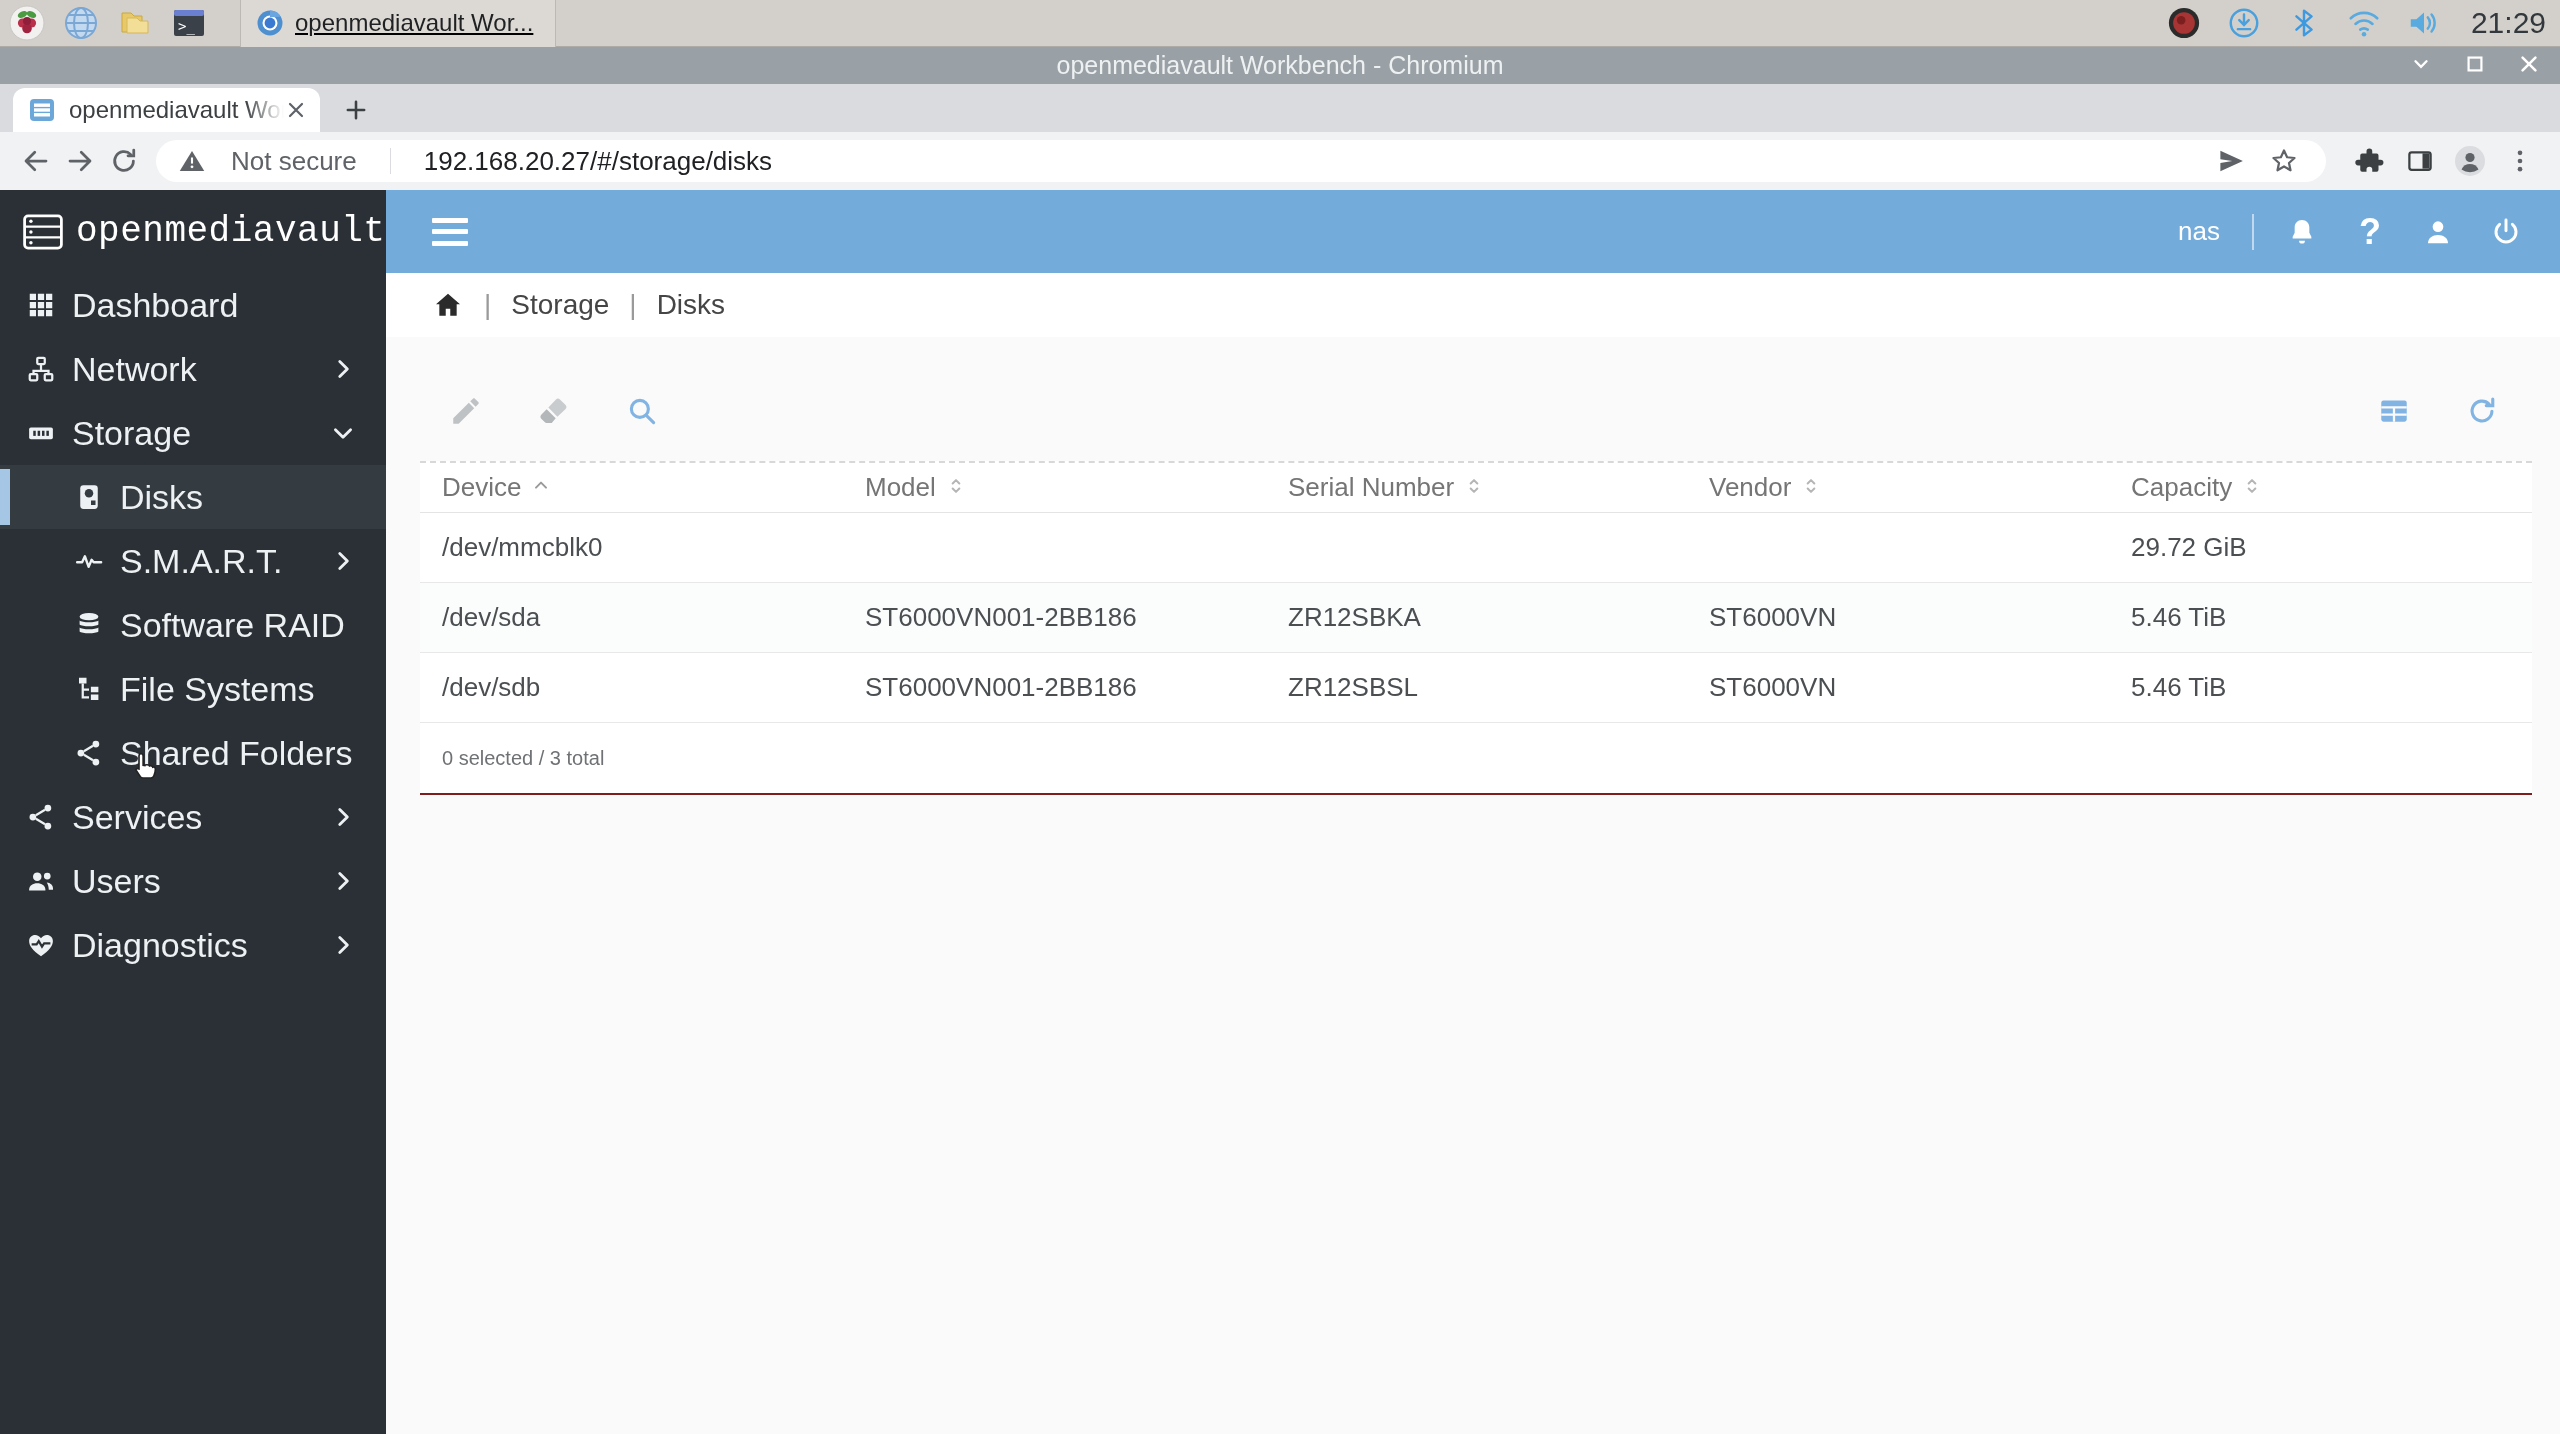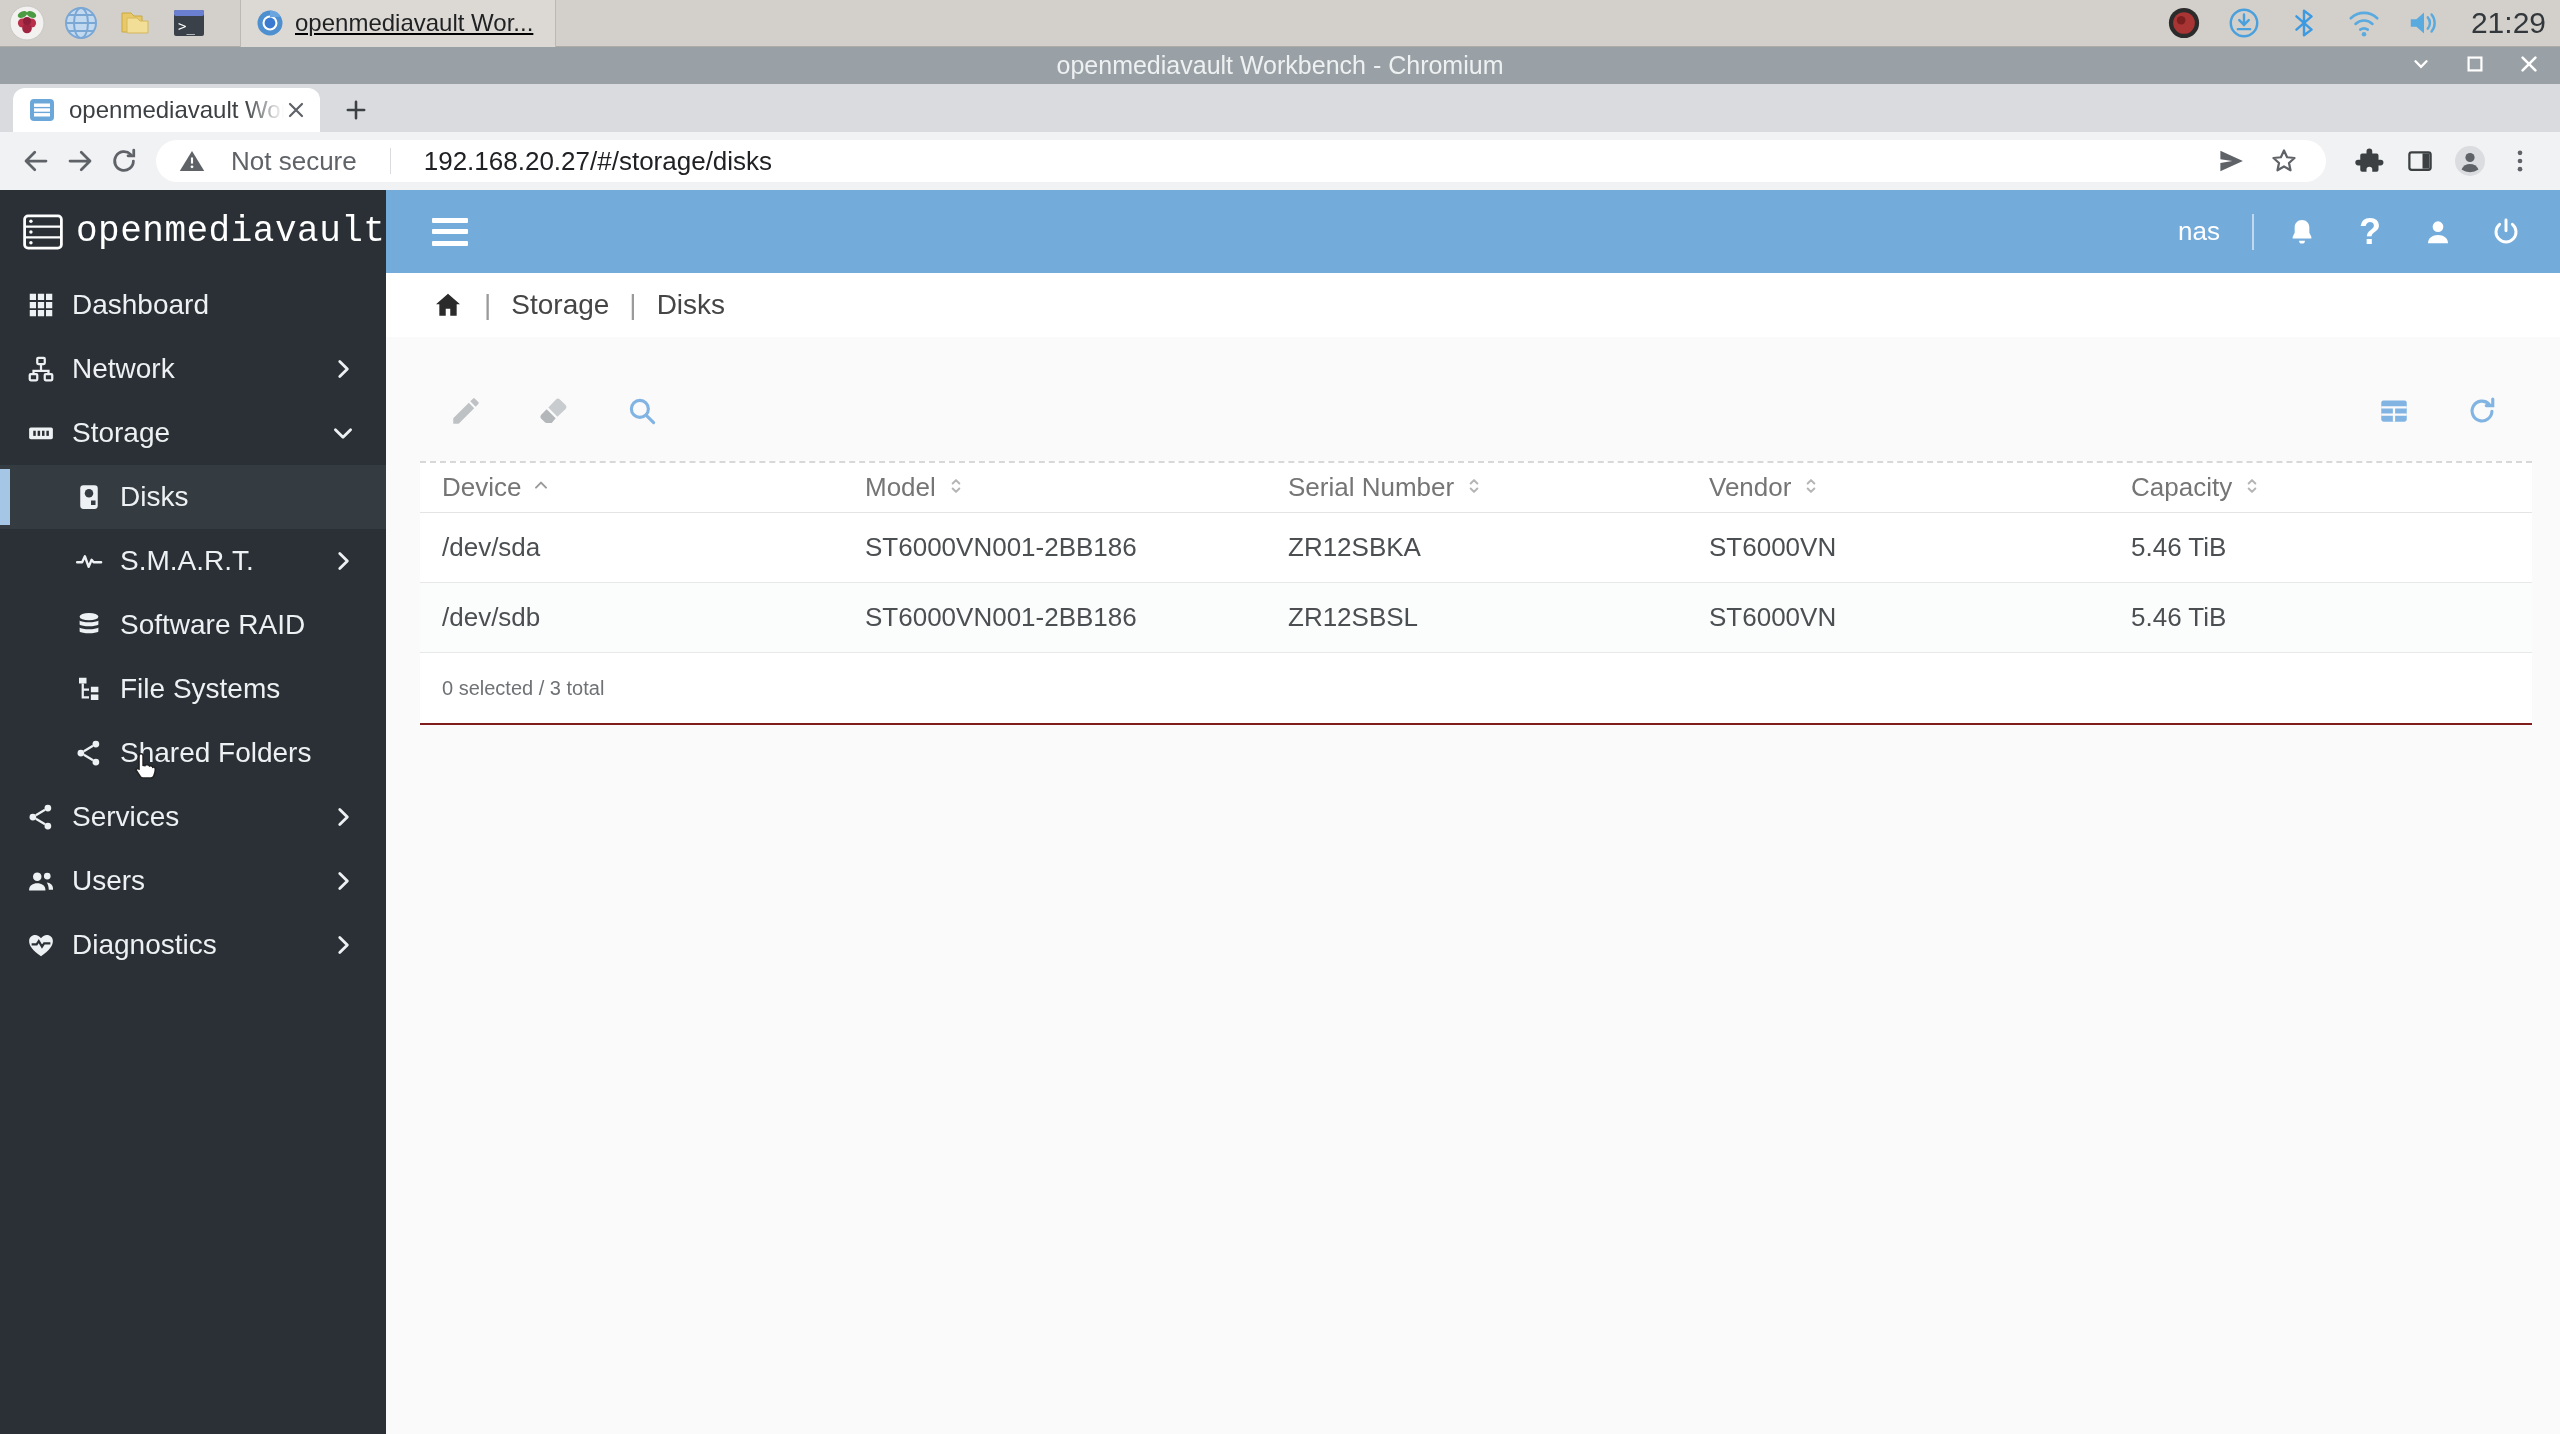--- a/index.html
+++ b/index.html
@@ -49,21 +49,21 @@
   .bar-ic { width:44px; height:44px; display:flex; align-items:center; justify-content:center; margin-left:6px; }
 
   
   .appwrap { height:1244px; display:flex; }
   .sidebar { width:386px; flex:none; background:#2a3036; position:relative; }
   .logo-row { height:83px; display:flex; align-items:center; padding-left:20px; gap:10px;font-family:Liberation Mono, monospace; }
   .logo-text { color:#fff; font-size:36px; letter-spacing:.5px; }
   .nav-item { height:64px; display:flex; align-items:center; padding-left:26px; padding-right:30px; color:#eef1f3; position:relative; }
   .nav-item.sub { padding-left:74px; }
   .nav-item .nav-ic { width:30px; height:30px; flex:none; display:flex; align-items:center; justify-content:center; }
-  .nav-item .lbl { margin-left:16px; font-size:28px; white-space:nowrap; }
+  .nav-item .lbl { margin-left:16px; font-size:34px; white-space:nowrap; }
   .nav-item .chev { margin-left:auto; width:26px; height:26px; }
   .nav-item.active { background:#343b41; }
   .nav-item.active::before { content:""; position:absolute; left:0; top:4px; bottom:4px; width:10px; background:#a5c6e4; }
 
   .main { flex:1; display:flex; flex-direction:column; background:#fafafa;border-radius:14px; }
   .page-header { height:83px; background:#73acdb; display:flex; align-items:center; padding:0 34px 0 46px; }
   .hamburger { width:36px; height:28px; display:flex; flex-direction:column; justify-content:space-between; }
   .hamburger i { display:block; height:5px; background:#fff; border-radius:1px; }
   .hdr-right { margin-left:auto; display:flex; align-items:center; gap:28px; }
   .hostname { color:#fff; font-size:26px; margin-right:4px; }
@@ -534,20 +534,27 @@
           </div>
           <div class="th">
             <span>Capacity</span>
             <span class="sort"><svg viewBox="0 0 24 24" fill="none" stroke="#b5b5b5" stroke-width="2.4" stroke-linecap="round" stroke-linejoin="round">
                   <path d="M8 9l4-4 4 4M8 15l4 4 4-4"></path>
                 </svg></span>
           </div>
         </div>
 
         <div class="trow tbody-row">
+          <div class="td">/dev/mmcblk0</div>
+          <div class="td"></div>
+          <div class="td"></div>
+          <div class="td"></div>
+          <div class="td">29.72 GiB</div>
+        </div>
+        <div class="trow tbody-row">
           <div class="td">/dev/sda</div>
           <div class="td">ST6000VN001-2BB186</div>
           <div class="td">ZR12SBKA</div>
           <div class="td">ST6000VN</div>
           <div class="td">5.46 TiB</div>
         </div>
         <div class="trow tbody-row">
           <div class="td">/dev/sdb</div>
           <div class="td">ST6000VN001-2BB186</div>
           <div class="td">ZR12SBSL</div>

